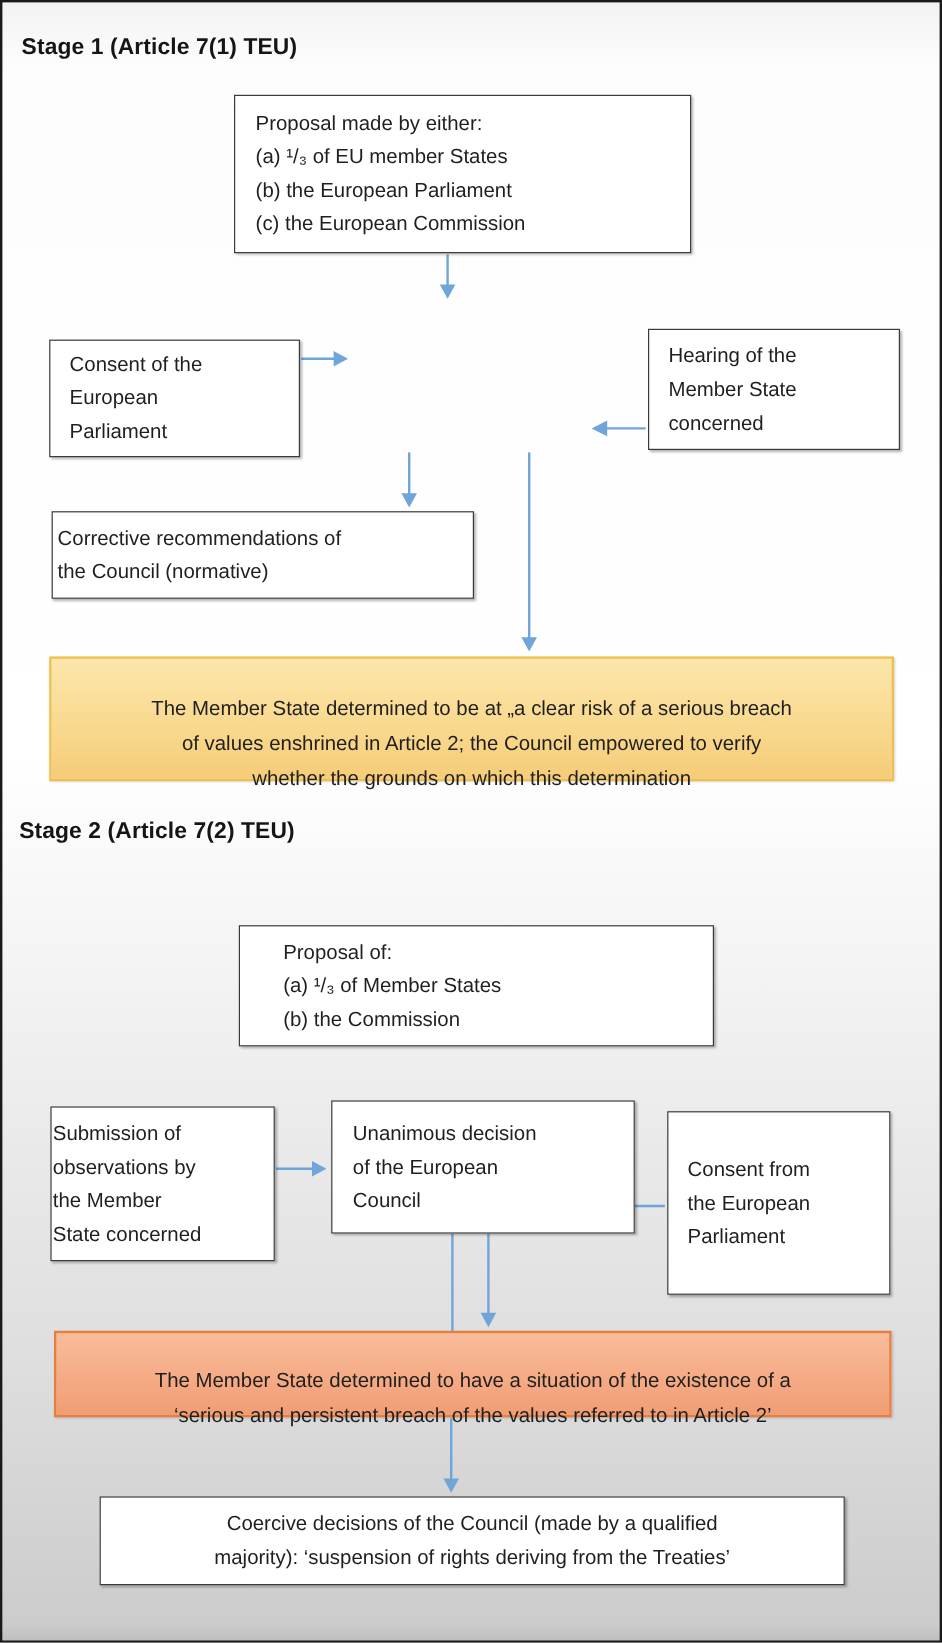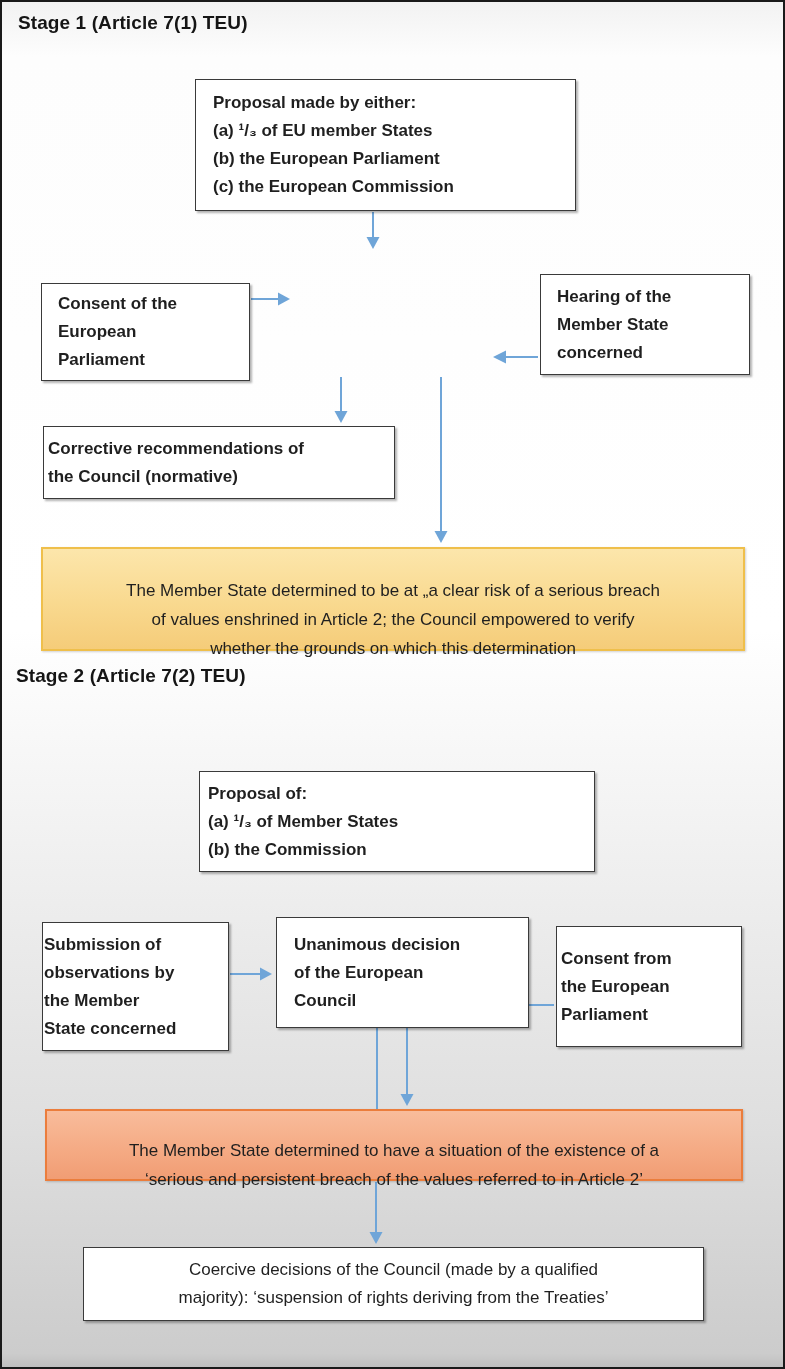--- a/index.html
+++ b/index.html
@@ -10,35 +10,35 @@
     background:linear-gradient(180deg,
       #f2f2f2 0%, #fdfdfd 4%, #ffffff 46%,
       #ededed 66%, #dfdfdf 82%, #cccccc 99%, #bfbfbf 100%);
     font-family:"Liberation Sans", sans-serif;
     color:#1f1f1f;
     overflow:hidden;
   }
   .heading{
     position:absolute;
     font-size:19px;font-weight:bold;color:#151515;
-    white-space:nowrap;letter-spacing:0.1px;
+    white-space:nowrap;letter-spacing:0.1px;margin-top:17px;
   }
   .box{
     position:absolute;
     display:flex;align-items:center;
     box-sizing:border-box;
     background:#ffffff;
     border:1.5px solid #3a3a3a;
     box-shadow:1.5px 1.5px 2px rgba(0,0,0,0.30);
   }
   .box .txt{
     white-space:pre-line;
     font-size:17px;line-height:28px;
   }
-  .box.leftal .txt{text-align:left;font-weight:bold;}
+  .box.leftal .txt{text-align:left;}
   .box.center{justify-content:center;text-align:center;}
   .box.center .txt{width:100%;text-align:center;}
   .box.gold{
     border:2px solid #efbf4b;
     background:linear-gradient(180deg,#fce6ab 0%,#f9d98f 55%,#f5cc79 100%);
     box-shadow:1px 1px 2px rgba(0,0,0,0.18);
   }
   .box.salmon{
     border:2px solid #eb7d3c;
     background:linear-gradient(180deg,#f8bc9b 0%,#f5ab85 55%,#f19d74 100%);
@@ -127,40 +127,40 @@
   </div>
 
   <div class="box gold center" style="left:39px;top:545px;width:704px;height:104px">
     <span class="txt">The Member State determined to be at „a clear risk of a serious breach
 of values enshrined in Article 2; the Council empowered to verify
 whether the grounds on which this determination</span>
   </div>
 
   <div class="heading" style="left:14px;top:663px">Stage 2 (Article 7(2) TEU)</div>
 
-  <div class="box leftal" style="left:197px;top:769px;width:396px;height:101px;padding-left:8px">
+  <div class="box leftal" style="left:197px;top:769px;width:396px;height:101px;padding-left:36px">
     <span class="txt">Proposal of:
 (a) ¹/₃ of Member States
 (b) the Commission</span>
   </div>
 
   <div class="box leftal" style="left:40px;top:920px;width:187px;height:129px;padding-left:1px">
     <span class="txt">Submission of
 observations by
 the Member
 State concerned</span>
   </div>
 
   <div class="box leftal" style="left:274px;top:915px;width:253px;height:111px;padding-left:17px">
     <span class="txt">Unanimous decision
 of the European
 Council</span>
   </div>
 
-  <div class="box leftal" style="left:554px;top:924px;width:186px;height:121px;padding-left:4px">
+  <div class="box leftal" style="left:554px;top:924px;width:186px;height:153px;padding-left:16px">
     <span class="txt">Consent from
 the European
 Parliament</span>
   </div>
 
   <div class="box salmon center" style="left:43px;top:1107px;width:698px;height:72px">
     <span class="txt">The Member State determined to have a situation of the existence of a
 ‘serious and persistent breach of the values referred to in Article 2’</span>
   </div>
 

